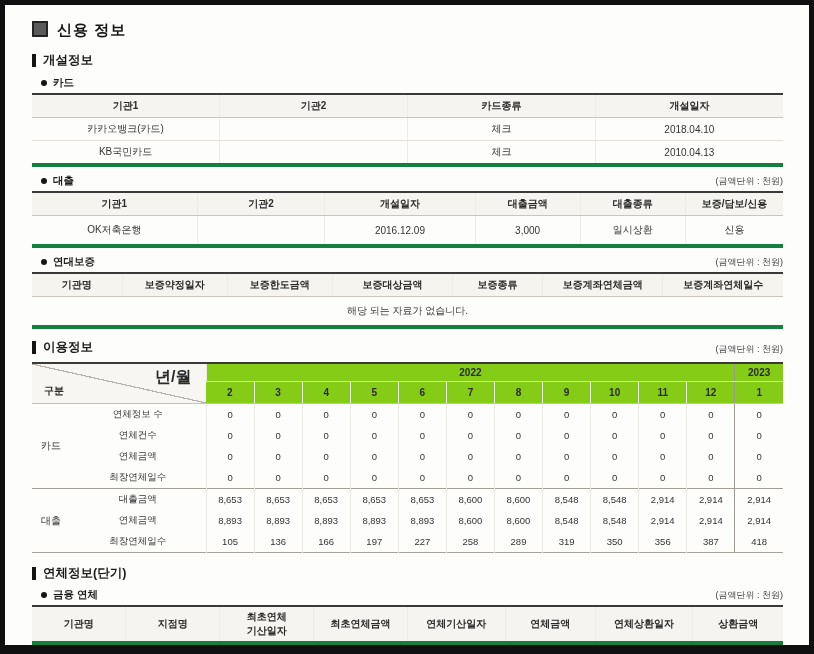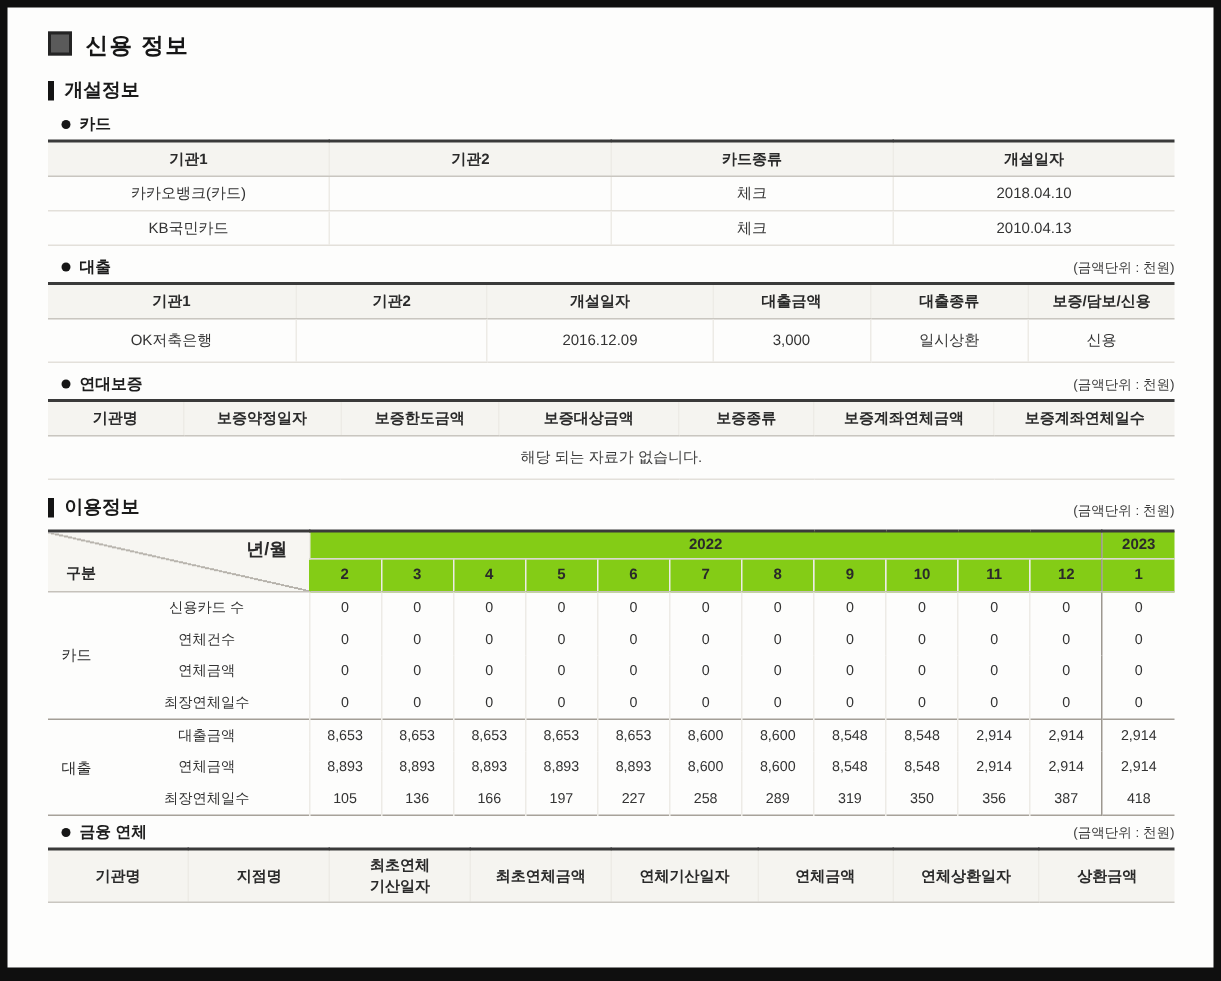--- a/index.html
+++ b/index.html
@@ -24,21 +24,21 @@
   .mt10{margin-top:10px;}
   .mt12{margin-top:12px;}
   
   .brow{display:flex;justify-content:space-between;align-items:flex-end;margin:7px 0 3px;padding-left:9px;}
   .bullet{display:flex;align-items:center;gap:6px;}
   .bullet .dot{width:6px;height:6px;border-radius:50%;background:#161616;}
   .bullet .t{font-size:10.5px;font-weight:bold;color:#1d1d1d;}
   .unit{font-size:9px;color:#3c3c3c;}
   
   table{width:100%;border-collapse:collapse;table-layout:fixed;
-        border-top:2px solid #3a3a3a;border-bottom:1px solid #15803d;}
+        border-top:2px solid #3a3a3a;border-bottom:4px solid #15803d;}
   th{background:#f5f4f0;font-weight:bold;font-size:10px;color:#2a2a2a;
      padding:4px 2px;border-bottom:1px solid #c9c6c0;text-align:center;
      white-space:pre-line;vertical-align:middle;}
   td{font-size:10px;color:#333;
 
      text-align:center;padding:4px 2px;border-bottom:1px solid #e3e0da;vertical-align:middle;}
   th+th,td+td{border-left:1px solid #edebe6;}
   
   .tall td{padding:7px 2px;}
   .tall td.empty{font-size:10px;color:#3a3a3a;}
@@ -50,21 +50,21 @@
   .usage td{font-size:9.5px;padding:4px 1px;border-bottom:none;}
   .usage th.grp{background:transparent;font-weight:normal;font-size:10px;border-bottom:none;}
   .usage td.met{text-align:center;}
   .usage td:last-child,.usage th.mon:last-child,.usage th.y23{border-left:1px solid #9d9890;}
   .usage .loan-start th,.usage .loan-start td{border-top:1px solid #a39e96;}
   .usage .corner{
     position:relative;background:
       linear-gradient(to bottom left,#f7f6f2 calc(50% - 0.6px),#b7b3ac calc(50% - 0.6px),
                       #b7b3ac calc(50% + 0.6px),#f7f6f2 calc(50% + 0.6px));
     border-bottom:1px solid #c6c2bb;}
-  .usage .corner .tl{position:absolute;top:3px;right:14px;font-size:12px;font-weight:bold;}
+  .usage .corner .tl{position:absolute;top:3px;right:14px;font-size:16px;font-weight:bold;}
   .usage .corner .bl{position:absolute;bottom:5px;left:12px;font-size:10px;font-weight:bold;}
   
   .delinq th{padding:3px 2px;height:24px;}
 </style>
 </head>
 <body>
 
 <div class="page">
 
   <div class="h1">
@@ -233,21 +233,21 @@
           <th class="mon">9</th>
           <th class="mon">10</th>
           <th class="mon">11</th>
           <th class="mon">12</th>
           <th class="mon">1</th>
         </tr>
     </thead>
     <tbody>
       <tr>
         <th class="grp" rowspan="4">카드</th>
-        <td class="met">신용카드 수</td>
+        <td class="met">연체정보 수</td>
       <td>0</td>
           <td>0</td>
           <td>0</td>
           <td>0</td>
           <td>0</td>
           <td>0</td>
           <td>0</td>
           <td>0</td>
           <td>0</td>
           <td>0</td>
@@ -341,20 +341,26 @@
           <td>289</td>
           <td>319</td>
           <td>350</td>
           <td>356</td>
           <td>387</td>
           <td>418</td>
         </tr>
     </tbody>
   </table>
 
+  <div class="h2row mt12">
+    <div class="h2">
+      <span class="bar"></span>
+      <span class="t">연체정보(단기)</span>
+    </div>
+  </div>
   <div class="brow" style="margin-top:4px;">
     <div class="bullet">
       <span class="dot"></span>
       <span class="t">금융 연체</span>
     </div>
     <span class="unit">(금액단위 : 천원)</span>
   </div>
   <table class="delinq">
     <colgroup>
         <col style="width:12.5%">

